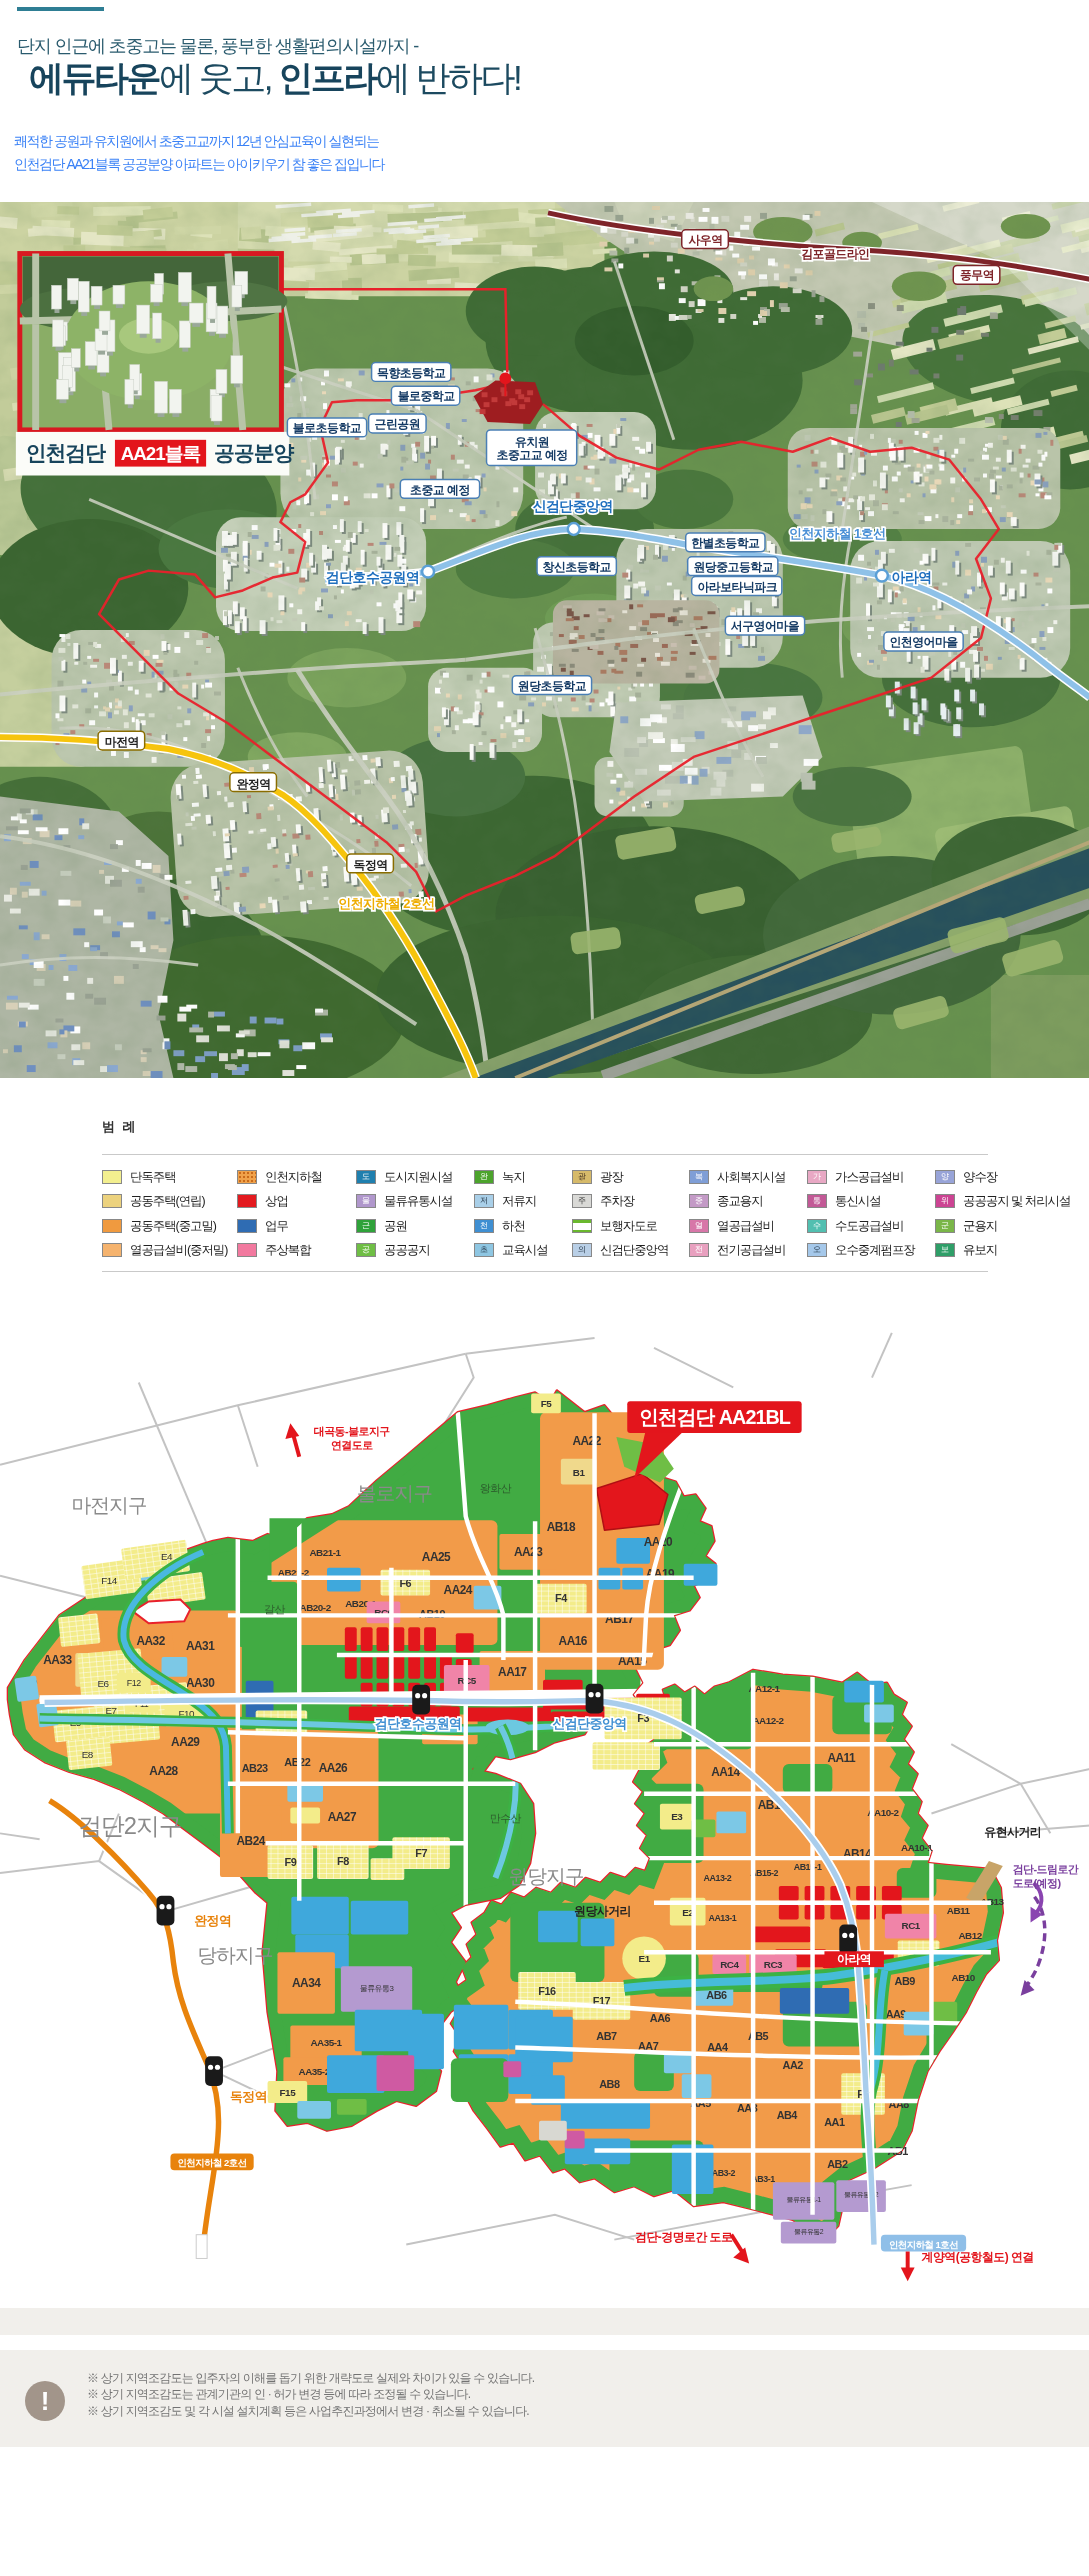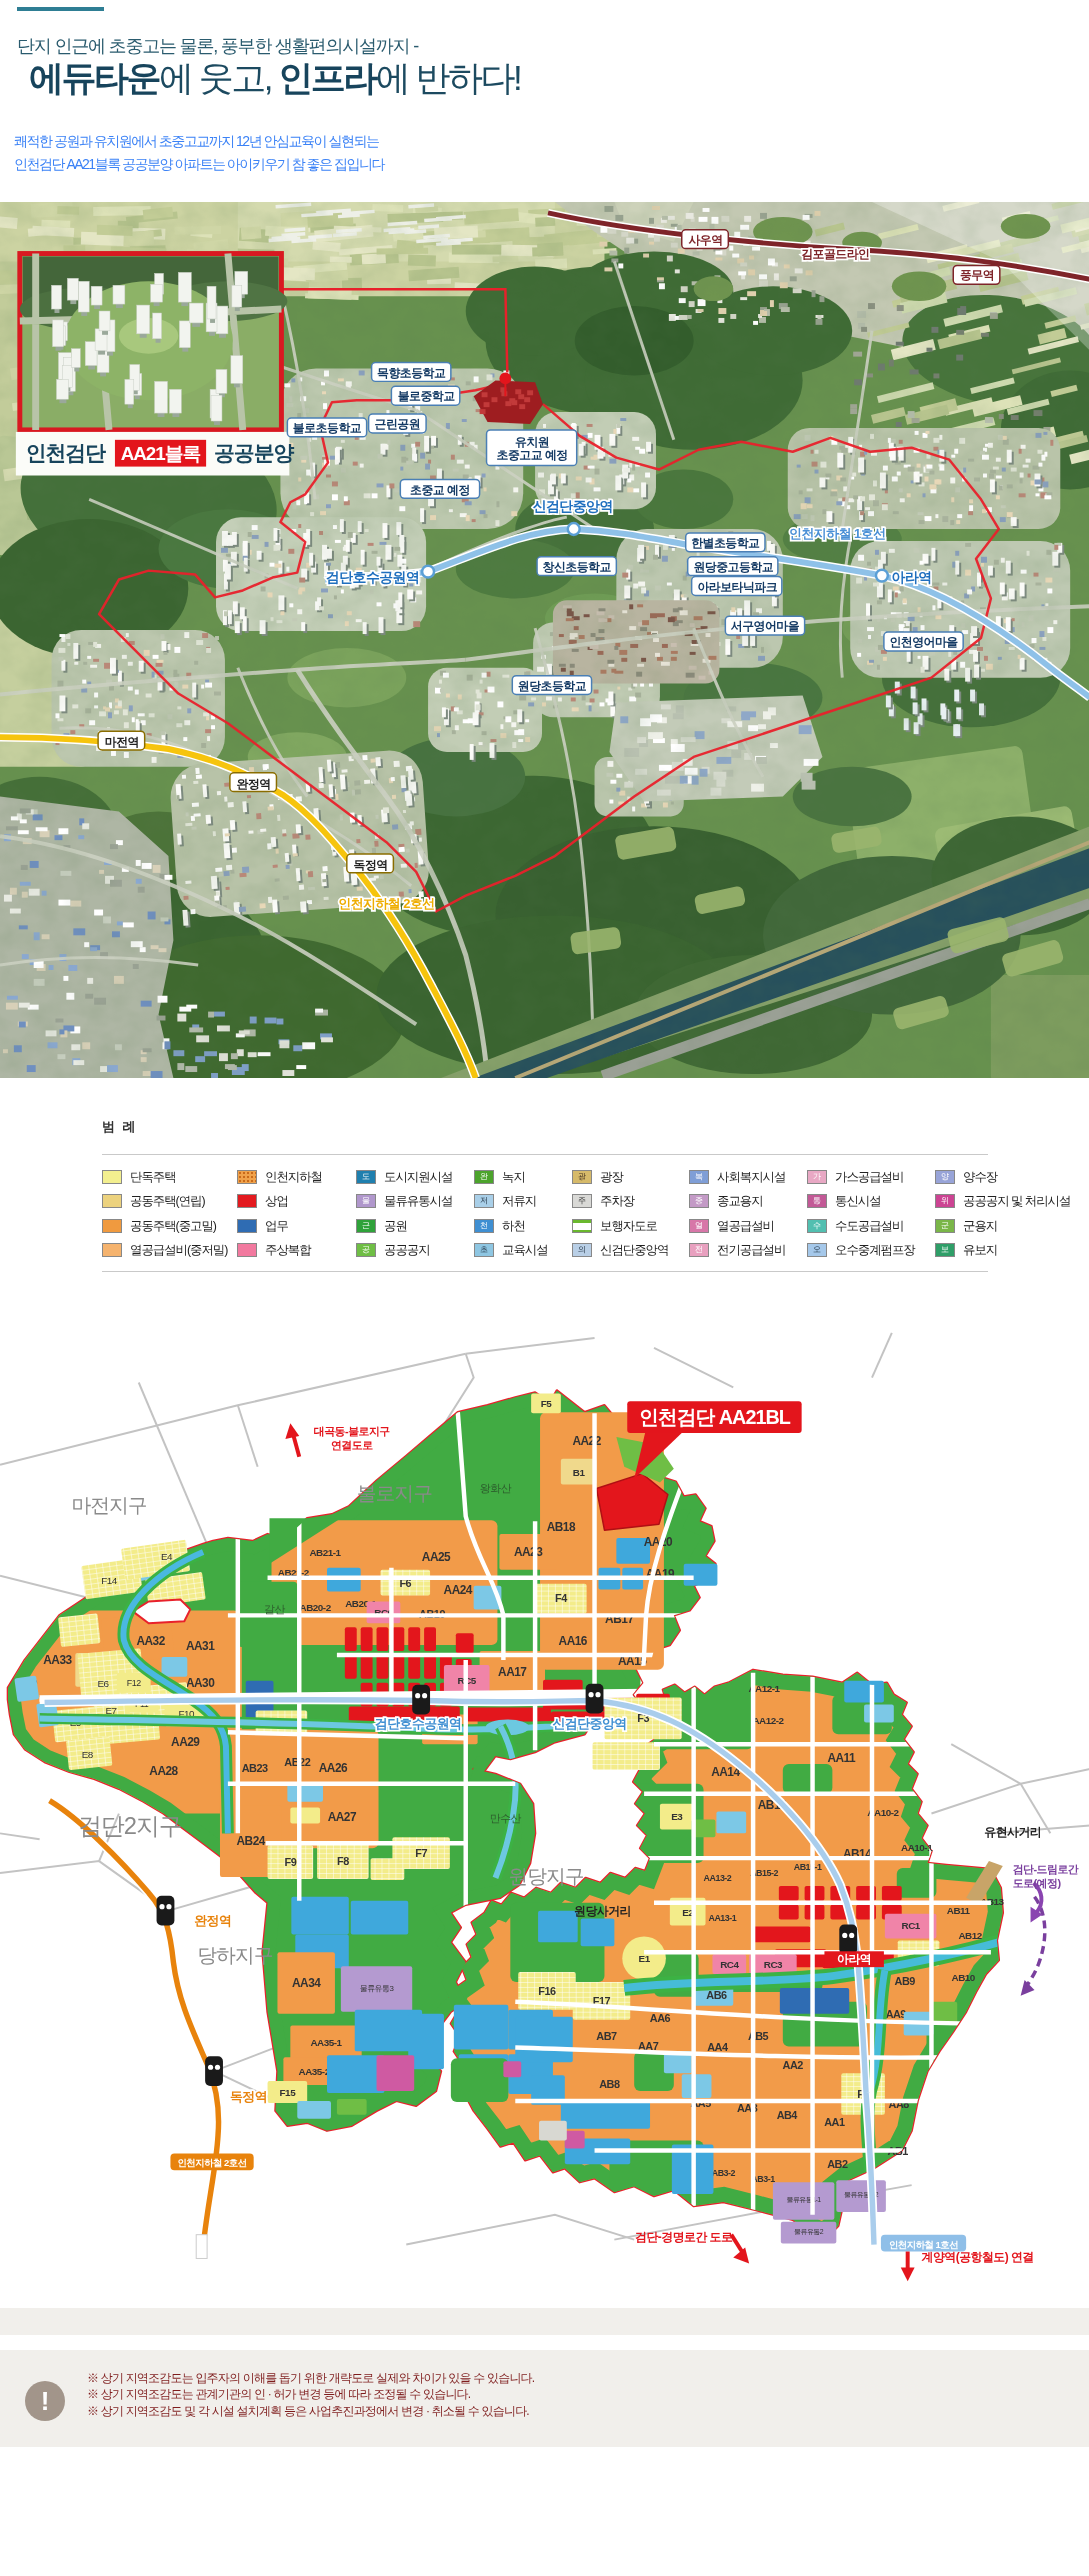--- a/index.html
+++ b/index.html
@@ -14,21 +14,21 @@
   
   .lg-title{left:102px;top:1118px;font-size:13px;font-weight:700;color:#333;letter-spacing:2px;}
   .lg-rule{left:102px;height:1px;background:#c9c9c9;width:886px;}
   .lg-item{position:absolute;height:14px;}
   .lg-chip{position:absolute;left:0;top:0;width:20px;height:14px;border:1px solid #888;box-sizing:border-box;text-align:center;font-size:8px;line-height:12px;color:#fff;}
   .lg-lab{position:absolute;left:28px;top:1px;font-size:12.4px;color:#222;line-height:13px;white-space:nowrap;letter-spacing:-1px;}
   
   .band1{left:0;top:2308px;width:1090px;height:27px;background:#f1efeb;}
   .notice{left:0;top:2350px;width:1090px;height:97px;background:#f1efeb;}
   .n-circ{left:25px;top:2381px;width:40px;height:40px;border-radius:50%;background:#a2958a;color:#fff;text-align:center;font-size:26px;font-weight:700;line-height:40px;}
-  .n-text{left:87px;top:2370px;font-size:12px;color:#7f1d1d;line-height:16.3px;letter-spacing:-0.8px;}
+  .n-text{left:87px;top:2370px;font-size:12px;color:#737373;line-height:16.3px;letter-spacing:-0.8px;}
 </style>
 </head>
 <body>
   <div class="abs topbar"></div>
   <div class="abs h-sub">단지 인근에 초중고는 물론, 풍부한 생활편의시설까지 -</div>
   <div class="abs h-title"><b>에듀타운</b>에 웃고, <b>인프라</b>에 반하다!</div>
   <div class="abs h-body">쾌적한 공원과 유치원에서 초중고교까지 12년 안심교육이 실현되는<br>인천검단 AA21블록 공공분양 아파트는 아이키우기 참 좋은 집입니다</div>
 
   <svg class="abs" style="left:0;top:202px" width="1090" height="876" viewBox="0 0 1100 884">
 <rect x="0" y="0" width="1100" height="884" fill="#67914e"></rect>

